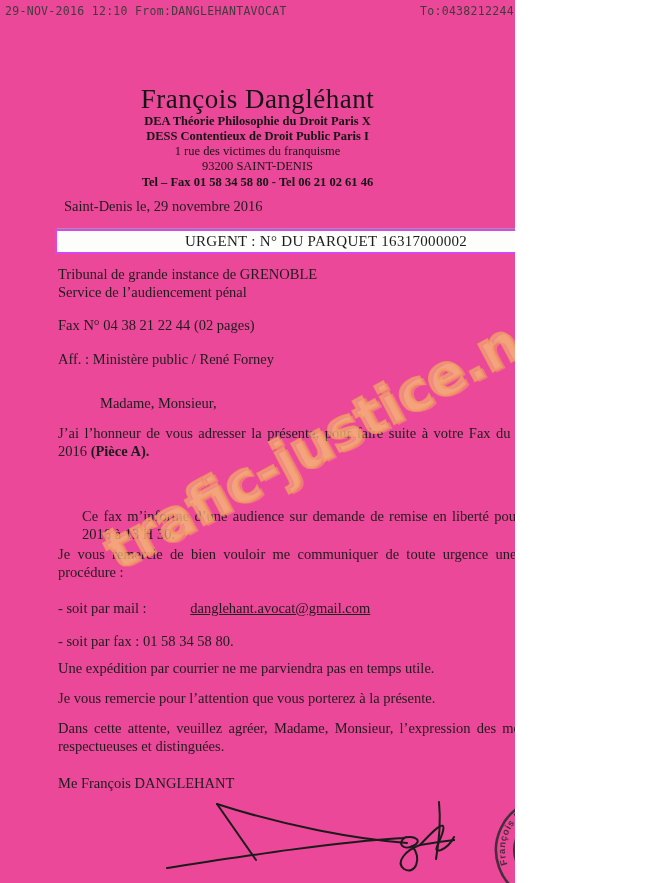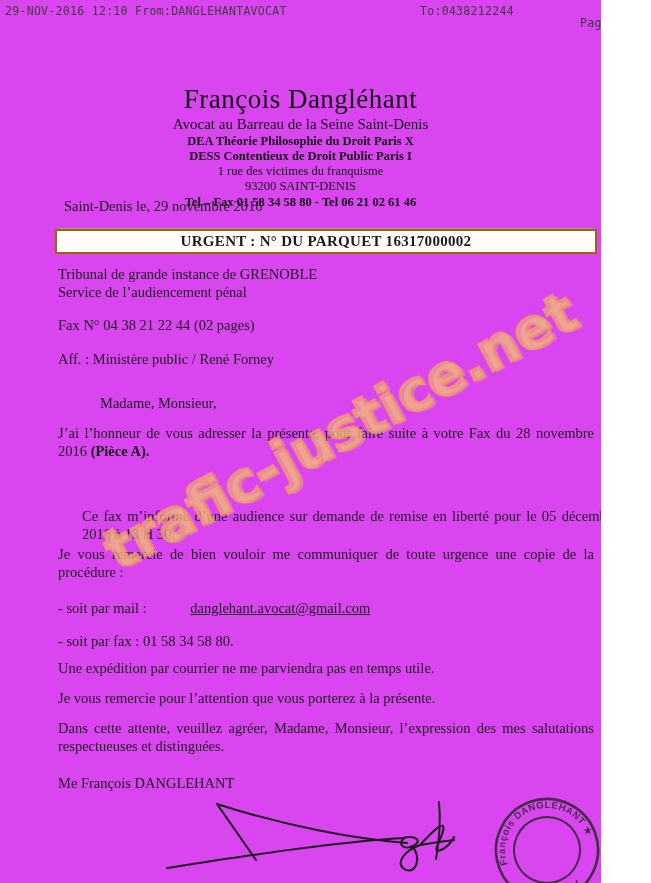--- a/index.html
+++ b/index.html
@@ -1,19 +1,19 @@
 <!DOCTYPE html>
 <html><head>
 <meta charset="utf-8">
 <style>
   html,body{margin:0;padding:0;background:#ffffff;}
   .page{
     position:relative;
-    width:601px;height:883px;
-    background:#d946ef;
+    width:515px;height:883px;
+    background:#ec4899;
     overflow:hidden;
     font-family:"Liberation Serif", serif;
     color:#1c1c1c;
   }
   
   .fax-header{
     position:absolute;top:4px;left:0;width:100%;
     font-family:"DejaVu Sans Mono", monospace;
     font-size:11.5px;color:#3d3d3d;letter-spacing:0.3px;
   }
@@ -29,25 +29,24 @@
   .lh-name{font-size:27px;line-height:30px;font-weight:500;letter-spacing:0.5px;}
   .lh-sub{font-size:15px;line-height:19px;margin-top:1px;}
   .lh-bold{font-size:12.5px;line-height:15px;font-weight:bold;}
   .lh-addr{font-size:12.5px;line-height:15px;}
   .lh-phone{font-size:12.5px;line-height:16px;font-weight:bold;}
 
   .dateline{position:absolute;top:198px;left:64px;font-size:14.5px;}
 
   .urgent-box{
     position:absolute;top:229px;left:55px;width:538px;height:21px;
-    border:2px solid #a16207;
+    border:2px solid #d946ef;
     box-shadow:0 -3px 0 -2px #9a9a9a;
     text-align:center;font-size:15px;line-height:21px;letter-spacing:0.3px;
     background:#fdfdfc;
-    font-weight:bold;
   }
 
   .block{position:absolute;left:58px;width:536px;font-size:14.5px;line-height:18px;}
   .recipient{top:265px;}
   .faxline{top:316px;}
   .subject{top:350px;}
   .salutation{top:394px;left:100px;}
   .para{text-align:justify;line-height:18px;}
   .p1{top:424px;}
   .p2{top:507px;margin-left:24px;}
@@ -82,21 +81,20 @@
 <div class="page">
 
   <div class="fax-header">
     <span class="fh-left">29-NOV-2016 12:10 From:DANGLEHANTAVOCAT</span>
     <span class="fh-to">To:0438212244</span>
     <span class="fh-page">Page:1/2</span>
   </div>
 
   <div class="letterhead">
     <div class="lh-name">François Dangléhant</div>
-    <div class="lh-sub">Avocat au Barreau de la Seine Saint-Denis</div>
     <div class="lh-bold">DEA Théorie Philosophie du Droit Paris X</div>
     <div class="lh-bold">DESS Contentieux de Droit Public Paris I</div>
     <div class="lh-addr">1 rue des victimes du franquisme</div>
     <div class="lh-addr">93200 SAINT-DENIS</div>
     <div class="lh-phone">Tel – Fax 01 58 34 58 80  -  Tel 06 21 02 61 46</div>
   </div>
 
   <div class="dateline">Saint-Denis le, 29 novembre 2016</div>
 
   <div class="urgent-box">URGENT :  N° DU PARQUET 16317000002</div>

